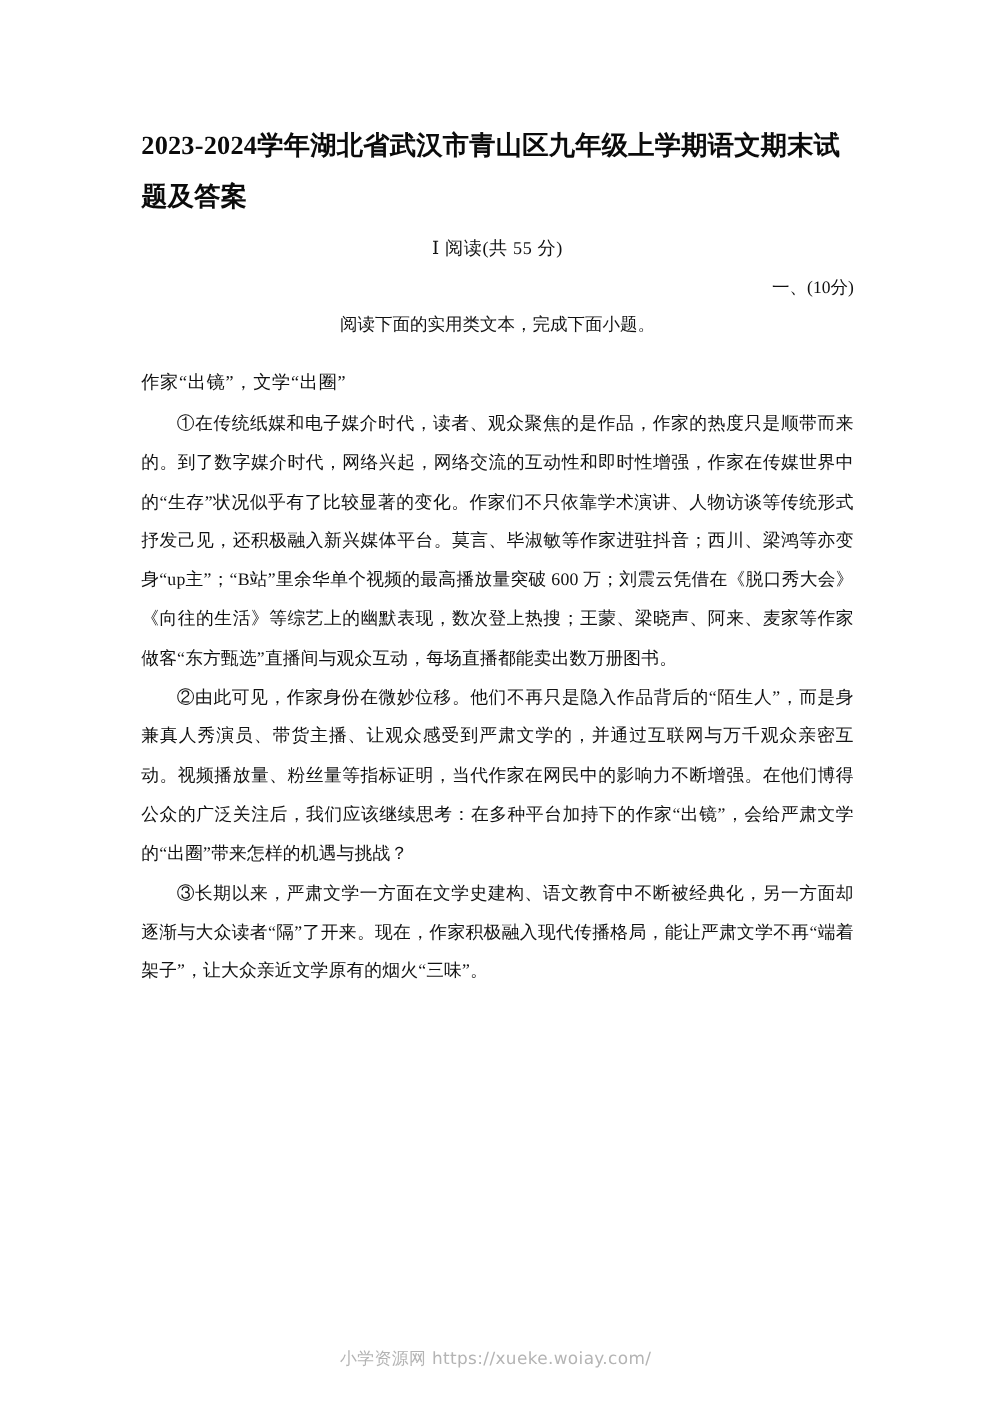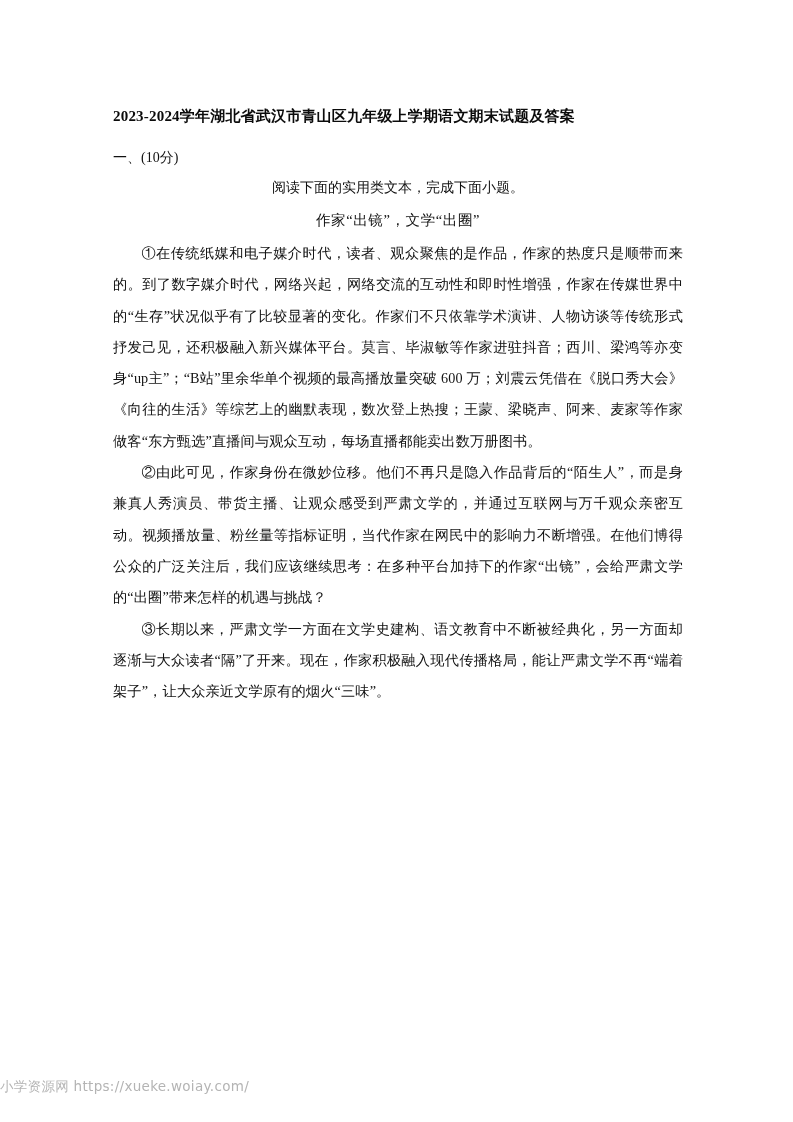--- a/index.html
+++ b/index.html
@@ -26,92 +26,93 @@
   }
 
   .content {
     position: absolute;
     left: 113px;
     top: 96px;
     width: 570px;
   }
 
   .doc-title {
-    font-size: 15px;
+    font-size: 21px;
     font-weight: bold;
     line-height: 41px;
     letter-spacing: 0.2px;
     text-align: left;
     margin: 0 0 6px 0;
     color: #0b0b0b;
   }
 
   .section-header {
     text-align: center;
     font-size: 14.5px;
     line-height: 30px;
     margin: 6px 0 2px 0;
     letter-spacing: 0.5px;
   }
 
   .group-label {
     font-size: 14px;
     line-height: 30px;
     margin: 0;
-    text-align: left;
+    text-align: right;
   }
 
   .instruction {
     font-size: 14px;
     line-height: 30px;
     margin: 0;
     text-align: center;
   }
 
   .article-title {
-    text-align: center;
+    text-align: left;
     font-size: 14.5px;
     line-height: 31px;
-    margin: 2px 0 2px 0;
+    margin: 15px 0 2px 0;
     letter-spacing: 0.6px;
   }
 
   .para {
     font-size: 14.2px;
     line-height: 31.3px;
     margin: 0;
     text-align: justify;
     text-justify: inter-ideograph;
     text-indent: 2em;
     letter-spacing: 0.15px;
     word-break: break-all;
   }
 
   .watermark {
     position: absolute;
     left: 0;
     top: 1078px;
     width: 793px;
-    text-align: left;
+    text-align: center;
     font-family: "DejaVu Sans", "Liberation Sans", sans-serif;
     font-size: 13.5px;
     color: #b4b4b4;
     letter-spacing: 0.3px;
     white-space: nowrap;
   }
 </style>
 </head>
 <body>
 
 <div class="page">
 
   <div class="content">
 
     <h1 class="doc-title">2023-2024学年湖北省武汉市青山区九年级上学期语文期末试题及答案</h1>
 
+    <div class="section-header">Ⅰ 阅读(共 55 分)</div>
 
     <div class="group-label">一、(10分)</div>
 
     <div class="instruction">阅读下面的实用类文本，完成下面小题。</div>
 
     <div class="article-title">作家“出镜”，文学“出圈”</div>
 
     <p class="para">①在传统纸媒和电子媒介时代，读者、观众聚焦的是作品，作家的热度只是顺带而来的。到了数字媒介时代，网络兴起，网络交流的互动性和即时性增强，作家在传媒世界中的“生存”状况似乎有了比较显著的变化。作家们不只依靠学术演讲、人物访谈等传统形式抒发己见，还积极融入新兴媒体平台。莫言、毕淑敏等作家进驻抖音；西川、梁鸿等亦变身“up主”；“B站”里余华单个视频的最高播放量突破 600 万；刘震云凭借在《脱口秀大会》《向往的生活》等综艺上的幽默表现，数次登上热搜；王蒙、梁晓声、阿来、麦家等作家做客“东方甄选”直播间与观众互动，每场直播都能卖出数万册图书。</p>
     <p class="para">②由此可见，作家身份在微妙位移。他们不再只是隐入作品背后的“陌生人”，而是身兼真人秀演员、带货主播、让观众感受到严肃文学的，并通过互联网与万千观众亲密互动。视频播放量、粉丝量等指标证明，当代作家在网民中的影响力不断增强。在他们博得公众的广泛关注后，我们应该继续思考：在多种平台加持下的作家“出镜”，会给严肃文学的“出圈”带来怎样的机遇与挑战？</p>
     <p class="para">③长期以来，严肃文学一方面在文学史建构、语文教育中不断被经典化，另一方面却逐渐与大众读者“隔”了开来。现在，作家积极融入现代传播格局，能让严肃文学不再“端着架子”，让大众亲近文学原有的烟火“三味”。</p>

